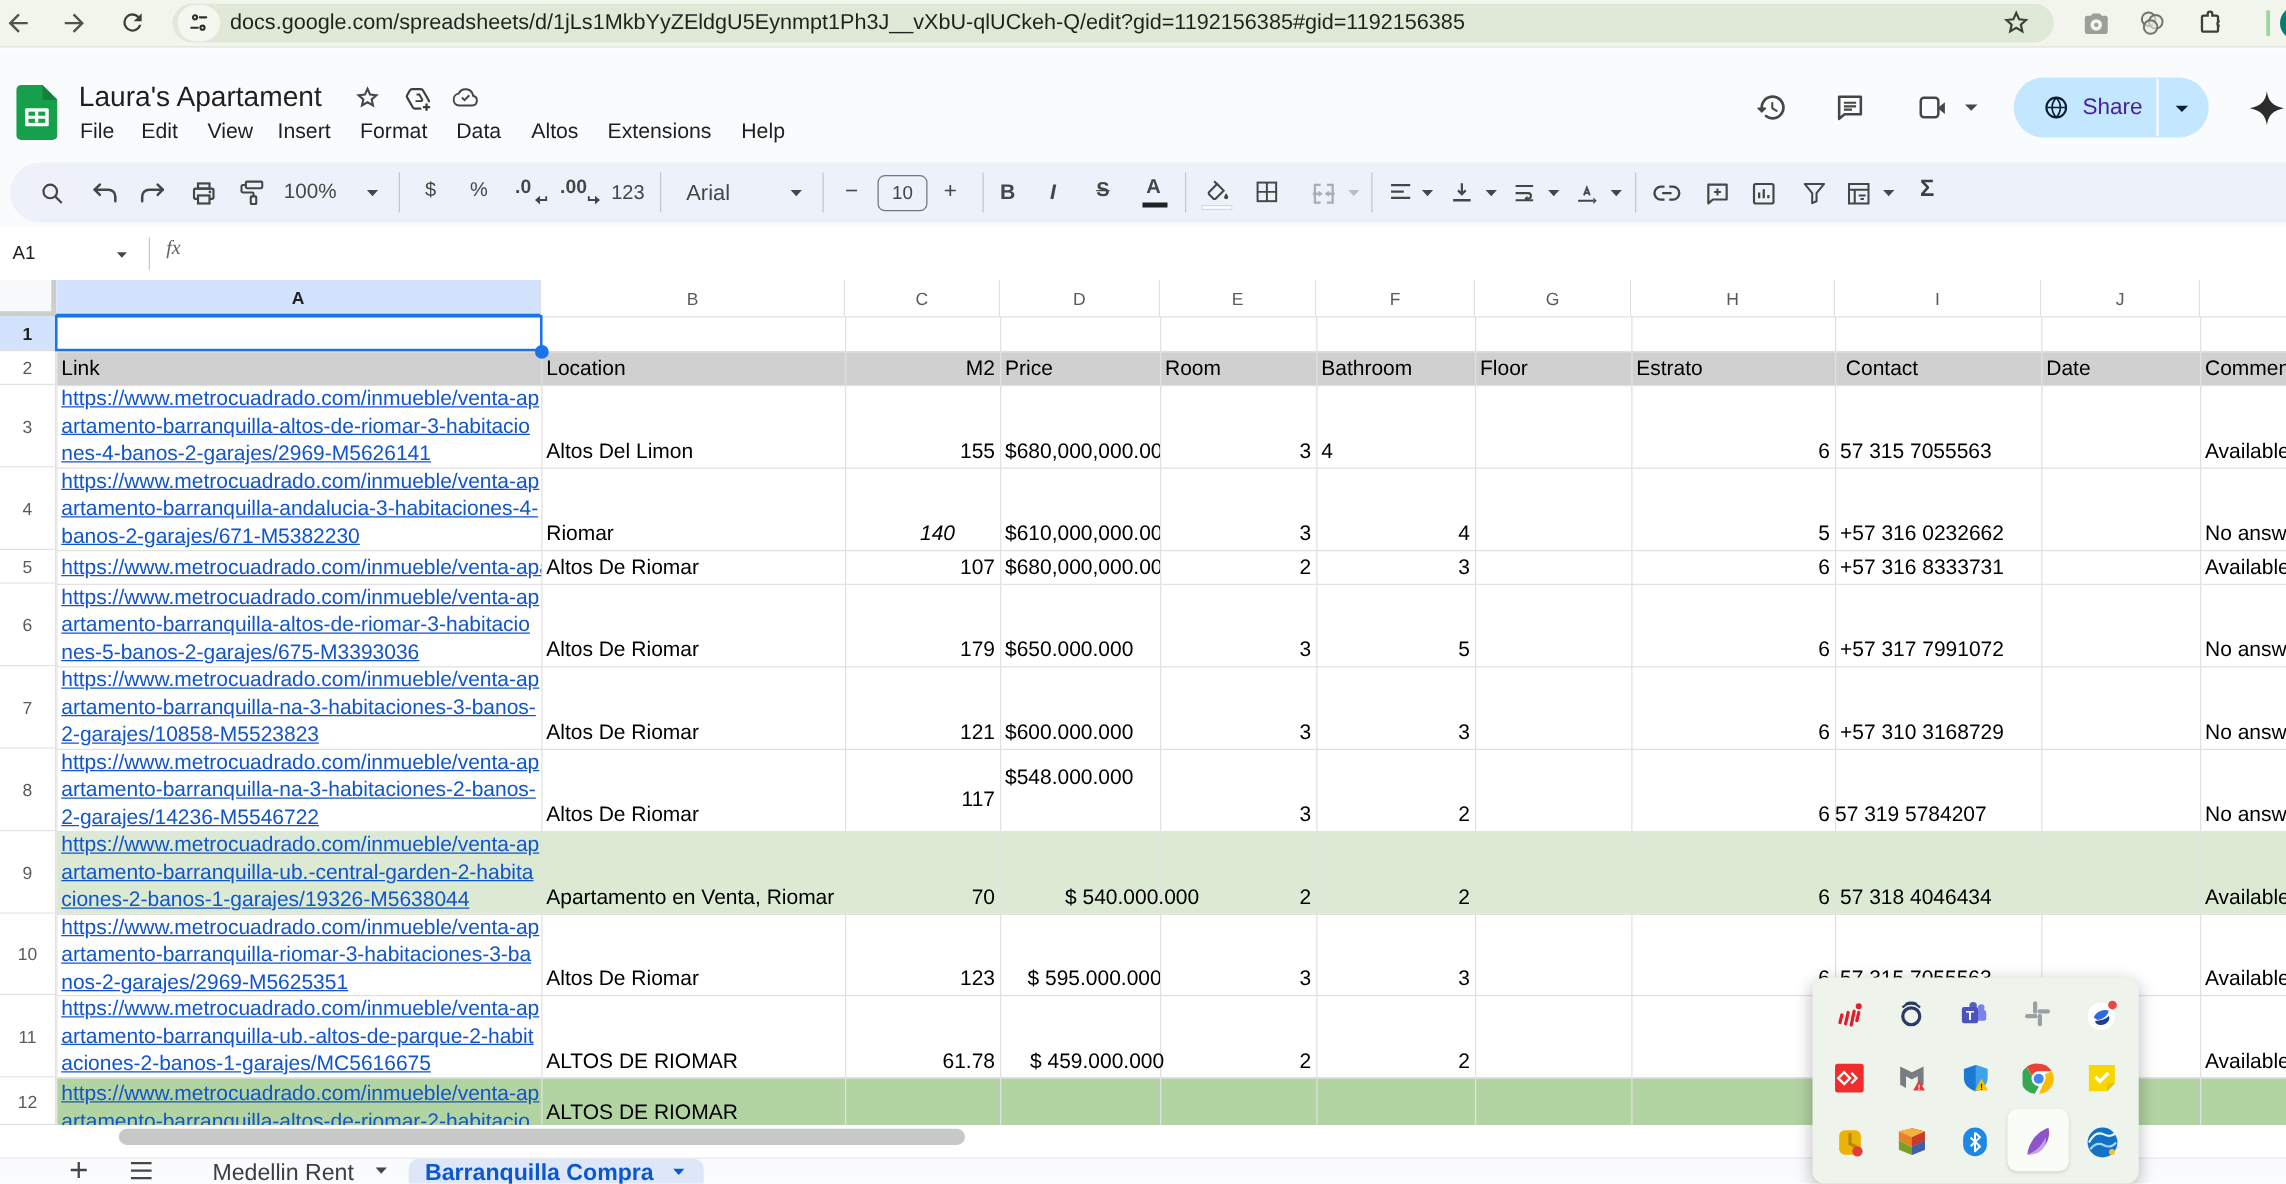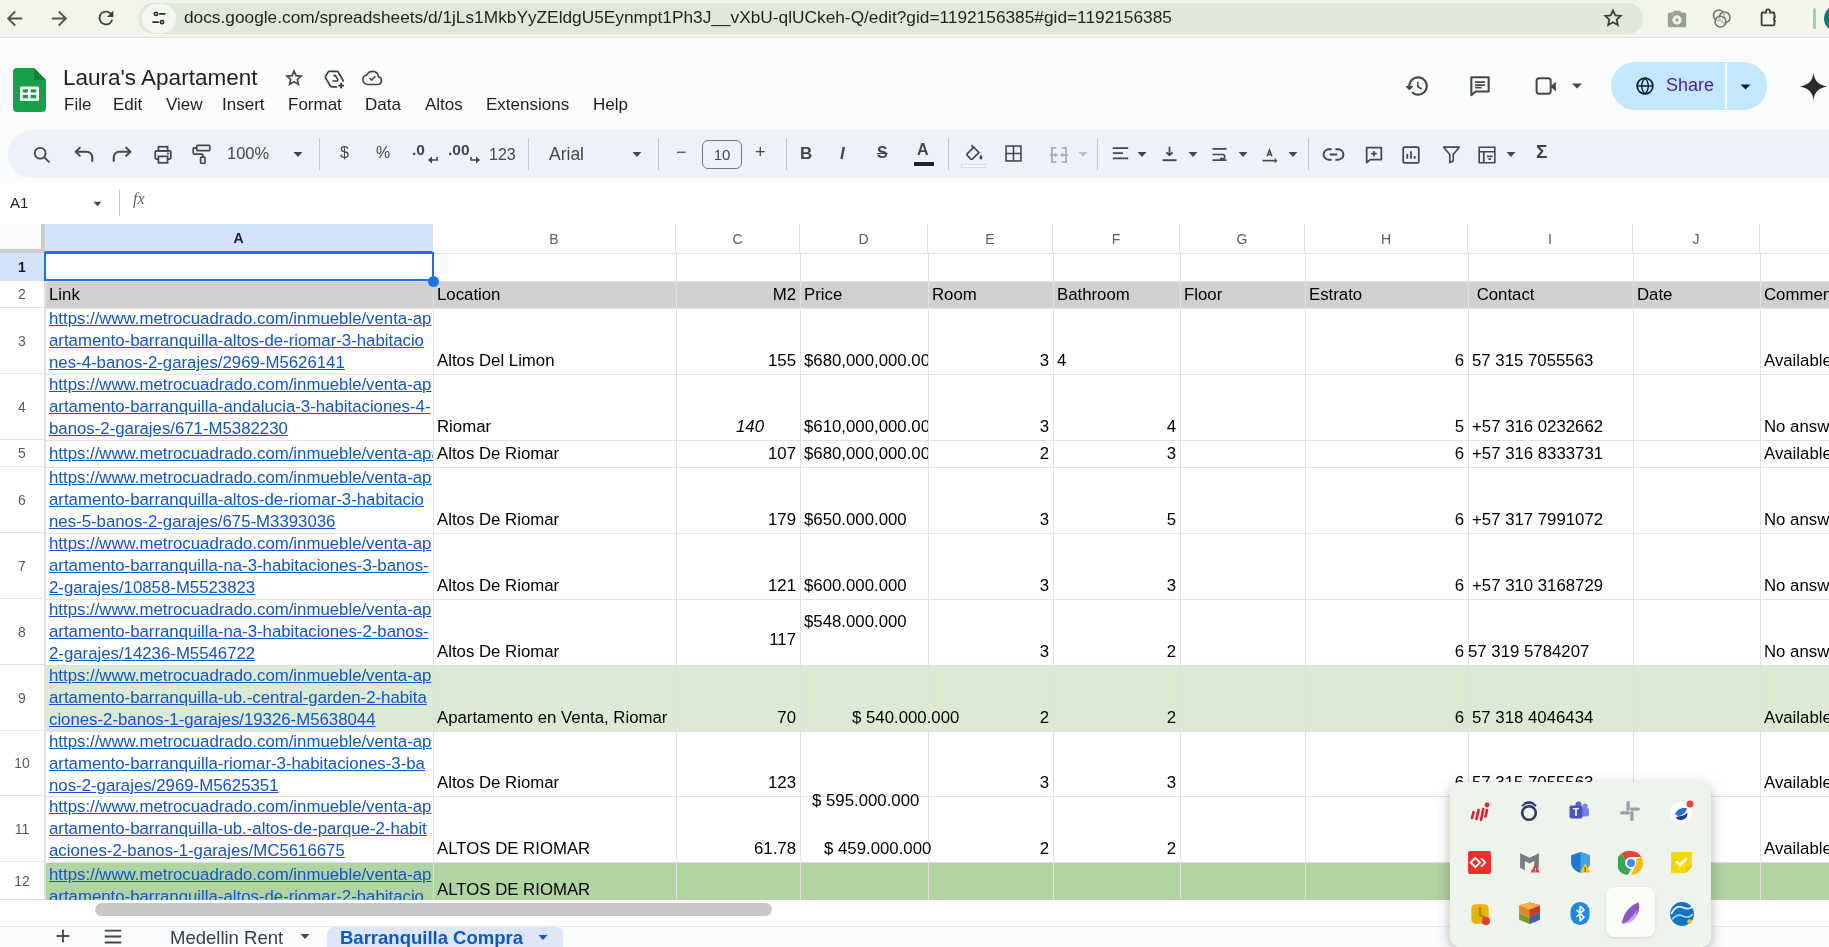--- a/index.html
+++ b/index.html
@@ -530,21 +530,21 @@
 <div class="cell bot " style="left:1760px;top:665px;width:170px;height:66px;padding:0 4px 3px 4px;">
     <div>Available</div>
   </div>
 <div class="cell" style="left:45px;top:731px;width:388px;height:65px;padding:0 0 0 4px;line-height:22px;"><span class="lnk">https://www.metrocuadrado.com/inmueble/venta-ap<br>artamento-barranquilla-riomar-3-habitaciones-3-ba<br>nos-2-garajes/2969-M5625351</span></div>
 <div class="cell bot " style="left:433px;top:731px;width:243px;height:65px;padding:0 4px 3px 4px;">
     <div>Altos De Riomar</div>
   </div>
 <div class="cell bot " style="left:676px;top:731px;width:124px;height:65px;padding:0 4px 3px 4px;justify-content:flex-end;text-align:right;">
     <div>123</div>
   </div>
-<div class="cell bot " style="left:800px;top:731px;width:128px;height:65px;padding:0 4px 3px 12px;margin-top:18px;">
+<div class="cell bot " style="left:800px;top:731px;width:128px;height:65px;padding:0 4px 3px 22px;">
     <div>$ 595.000.000</div>
   </div>
 <div class="cell bot " style="left:928px;top:731px;width:125px;height:65px;padding:0 4px 3px 4px;justify-content:flex-end;text-align:right;">
     <div>3</div>
   </div>
 <div class="cell bot " style="left:1053px;top:731px;width:127px;height:65px;padding:0 4px 3px 4px;justify-content:flex-end;text-align:right;">
     <div>3</div>
   </div>
 <div class="cell bot " style="left:1305px;top:731px;width:163px;height:65px;padding:0 4px 3px 4px;justify-content:flex-end;text-align:right;">
     <div>6</div>

